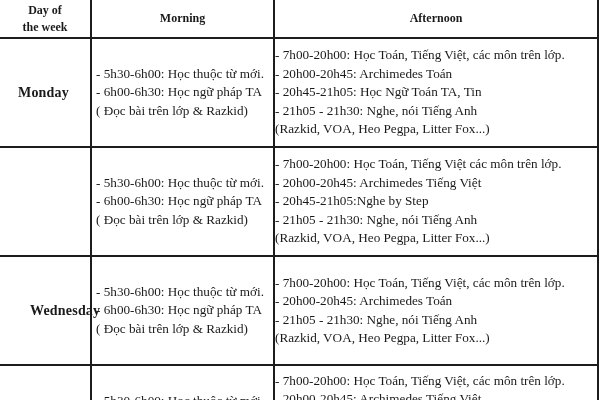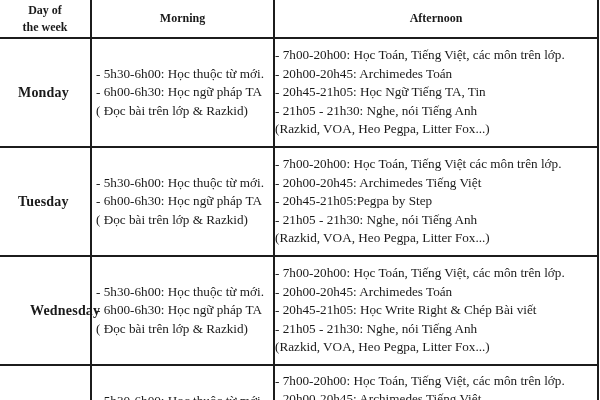--- a/index.html
+++ b/index.html
@@ -45,49 +45,47 @@
 
   <div class="cell day" style="left:0;top:39px;width:90px;height:107px;">Monday</div>
   <div class="cell morning" style="left:92px;top:39px;width:181px;height:107px;">
     <div>- 5h30-6h00: Học thuộc từ mới.</div>
     <div>- 6h00-6h30: Học ngữ pháp TA</div>
     <div>( Đọc bài trên lớp &amp; Razkid)</div>
   </div>
   <div class="cell afternoon" style="left:275px;top:39px;width:322px;height:107px;">
     <div>- 7h00-20h00: Học Toán, Tiếng Việt, các môn trên lớp.</div>
     <div>- 20h00-20h45: Archimedes Toán</div>
-    <div>- 20h45-21h05: Học Ngữ Tiếng TA, Tin</div>
+    <div>- 20h45-21h05: Học Ngữ Toán TA, Tin</div>
     <div>- 21h05 - 21h30: Nghe, nói Tiếng Anh</div>
     <div>(Razkid, VOA, Heo Pegpa, Litter Fox...)</div>
   </div>
 
-  <div class="cell day" style="left:0;top:148px;width:90px;height:107px;">Tuesday</div>
   <div class="cell morning" style="left:92px;top:148px;width:181px;height:107px;">
     <div>- 5h30-6h00: Học thuộc từ mới.</div>
     <div>- 6h00-6h30: Học ngữ pháp TA</div>
     <div>( Đọc bài trên lớp &amp; Razkid)</div>
   </div>
   <div class="cell afternoon" style="left:275px;top:148px;width:322px;height:107px;border-radius:25px;">
     <div>- 7h00-20h00: Học Toán, Tiếng Việt các môn trên lớp.</div>
     <div>- 20h00-20h45: Archimedes Tiếng Việt</div>
-    <div>- 20h45-21h05:Pegpa by Step</div>
+    <div>- 20h45-21h05:Nghe by Step</div>
     <div>- 21h05 - 21h30: Nghe, nói Tiếng Anh</div>
     <div>(Razkid, VOA, Heo Pegpa, Litter Fox...)</div>
   </div>
 
   <div class="cell day" style="left:0;top:257px;width:90px;height:107px;margin-left:12px;">Wednesday</div>
   <div class="cell morning" style="left:92px;top:257px;width:181px;height:107px;">
     <div>- 5h30-6h00: Học thuộc từ mới.</div>
     <div>- 6h00-6h30: Học ngữ pháp TA</div>
     <div>( Đọc bài trên lớp &amp; Razkid)</div>
   </div>
   <div class="cell afternoon" style="left:275px;top:257px;width:322px;height:107px;">
     <div>- 7h00-20h00: Học Toán, Tiếng Việt, các môn trên lớp.</div>
     <div>- 20h00-20h45: Archimedes Toán</div>
-    <div>- 20h45-21h05: Học Write Right &amp; Chép Bài viết</div>
     <div>- 21h05 - 21h30: Nghe, nói Tiếng Anh</div>
     <div>(Razkid, VOA, Heo Pegpa, Litter Fox...)</div>
   </div>
 
   <div class="cell day" style="left:0;top:366px;width:90px;height:34px;"></div>
   <div class="cell morning top" style="left:92px;top:366px;width:181px;height:60px;">
     <div>- 5h30-6h00: Học thuộc từ mới.</div>
   </div>
   <div class="cell afternoon top" style="left:275px;top:366px;width:322px;height:60px;">
     <div>- 7h00-20h00: Học Toán, Tiếng Việt, các môn trên lớp.</div>

